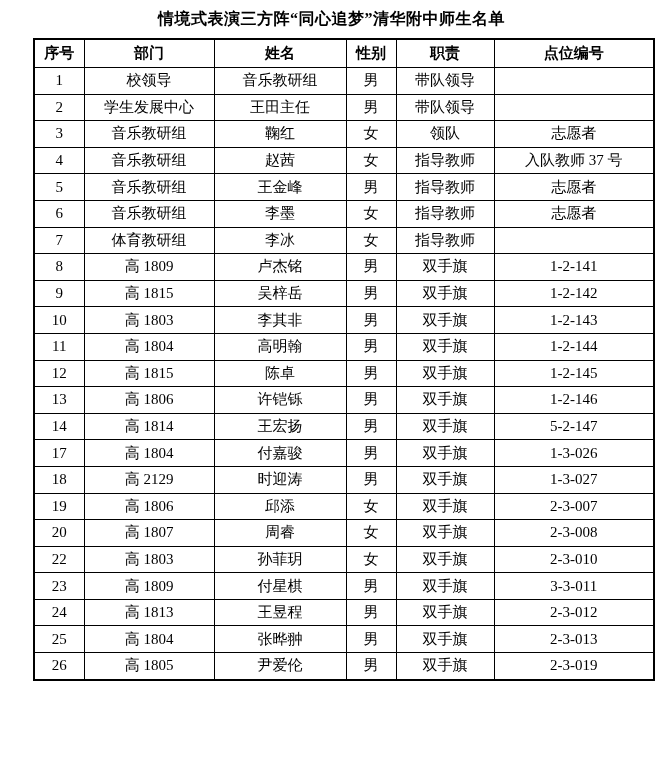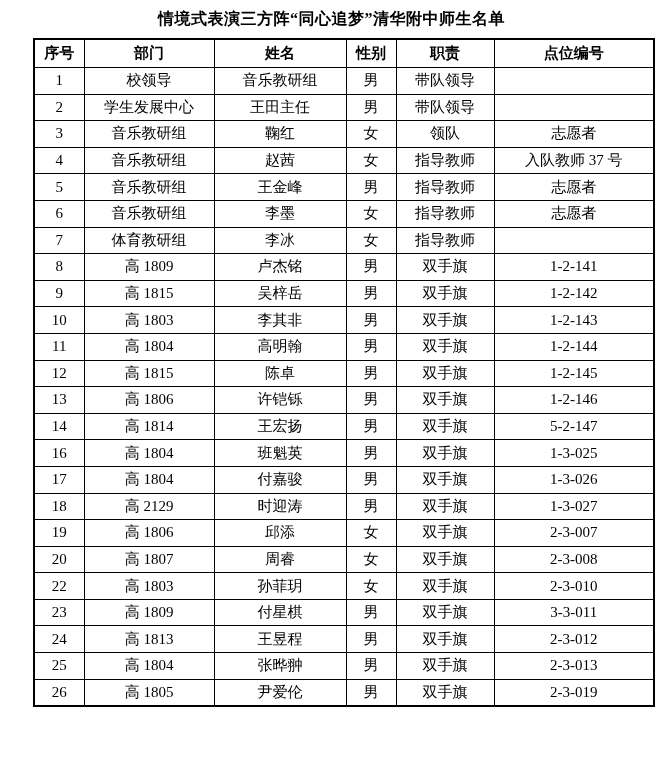--- a/index.html
+++ b/index.html
@@ -192,28 +192,20 @@
         </tr>
         <tr>
           <td>14</td>
           <td>高 1814</td>
           <td>王宏扬</td>
           <td>男</td>
           <td>双手旗</td>
           <td>5-2-147</td>
         </tr>
         <tr>
-          <td>16</td>
-          <td>高 1804</td>
-          <td>班魁英</td>
-          <td>男</td>
-          <td>双手旗</td>
-          <td>1-3-025</td>
-        </tr>
-        <tr>
           <td>17</td>
           <td>高 1804</td>
           <td>付嘉骏</td>
           <td>男</td>
           <td>双手旗</td>
           <td>1-3-026</td>
         </tr>
         <tr>
           <td>18</td>
           <td>高 2129</td>

